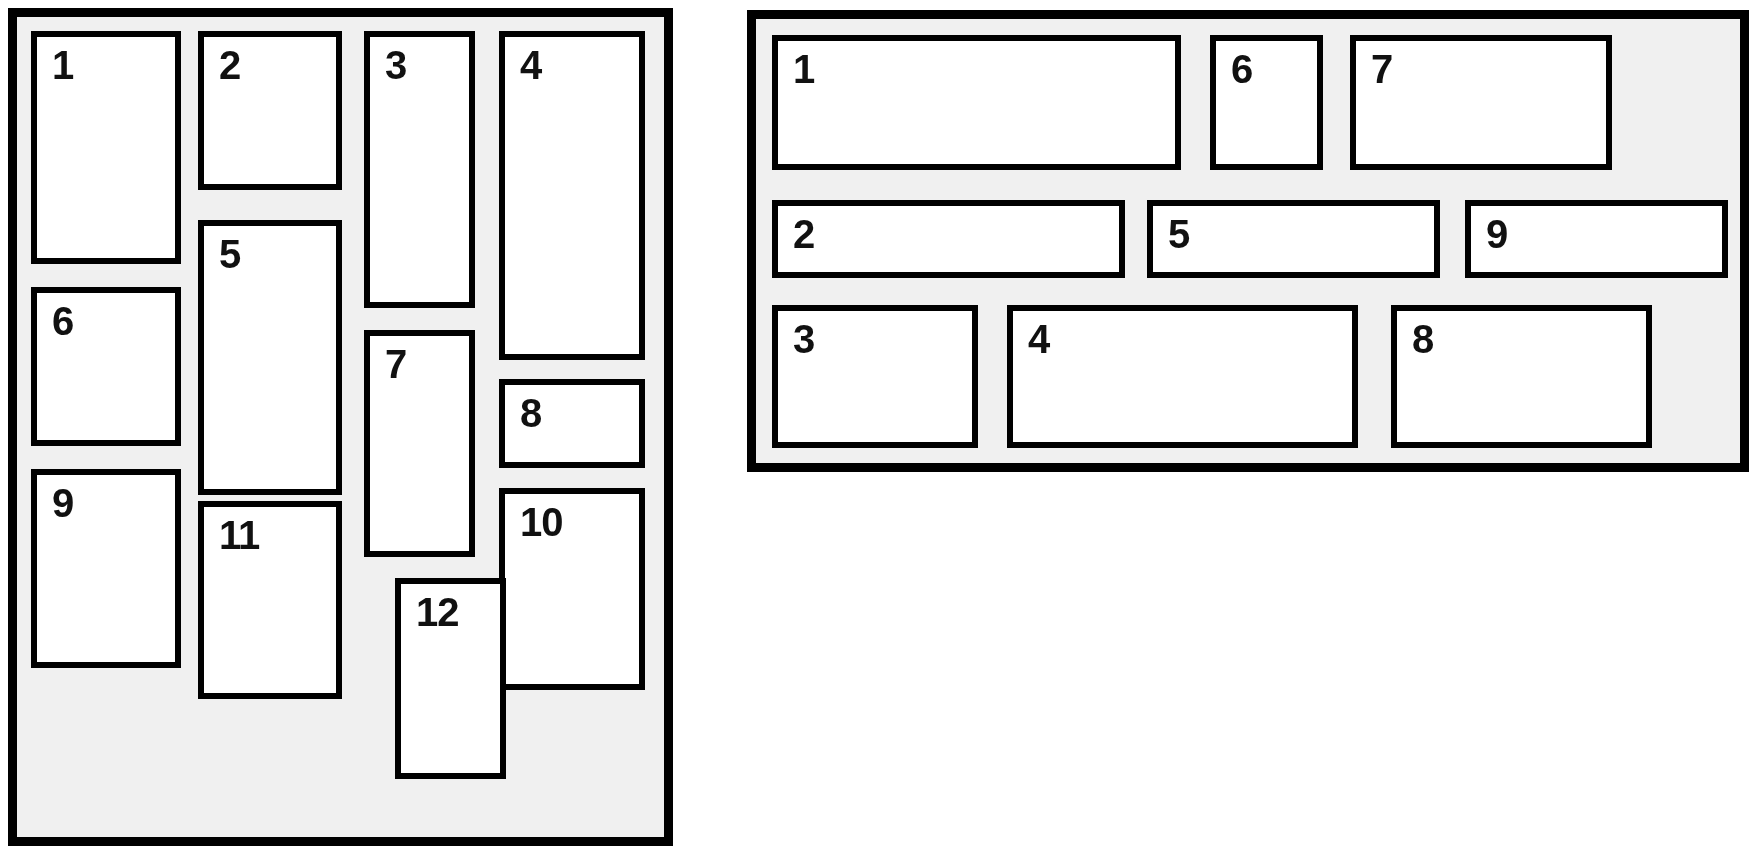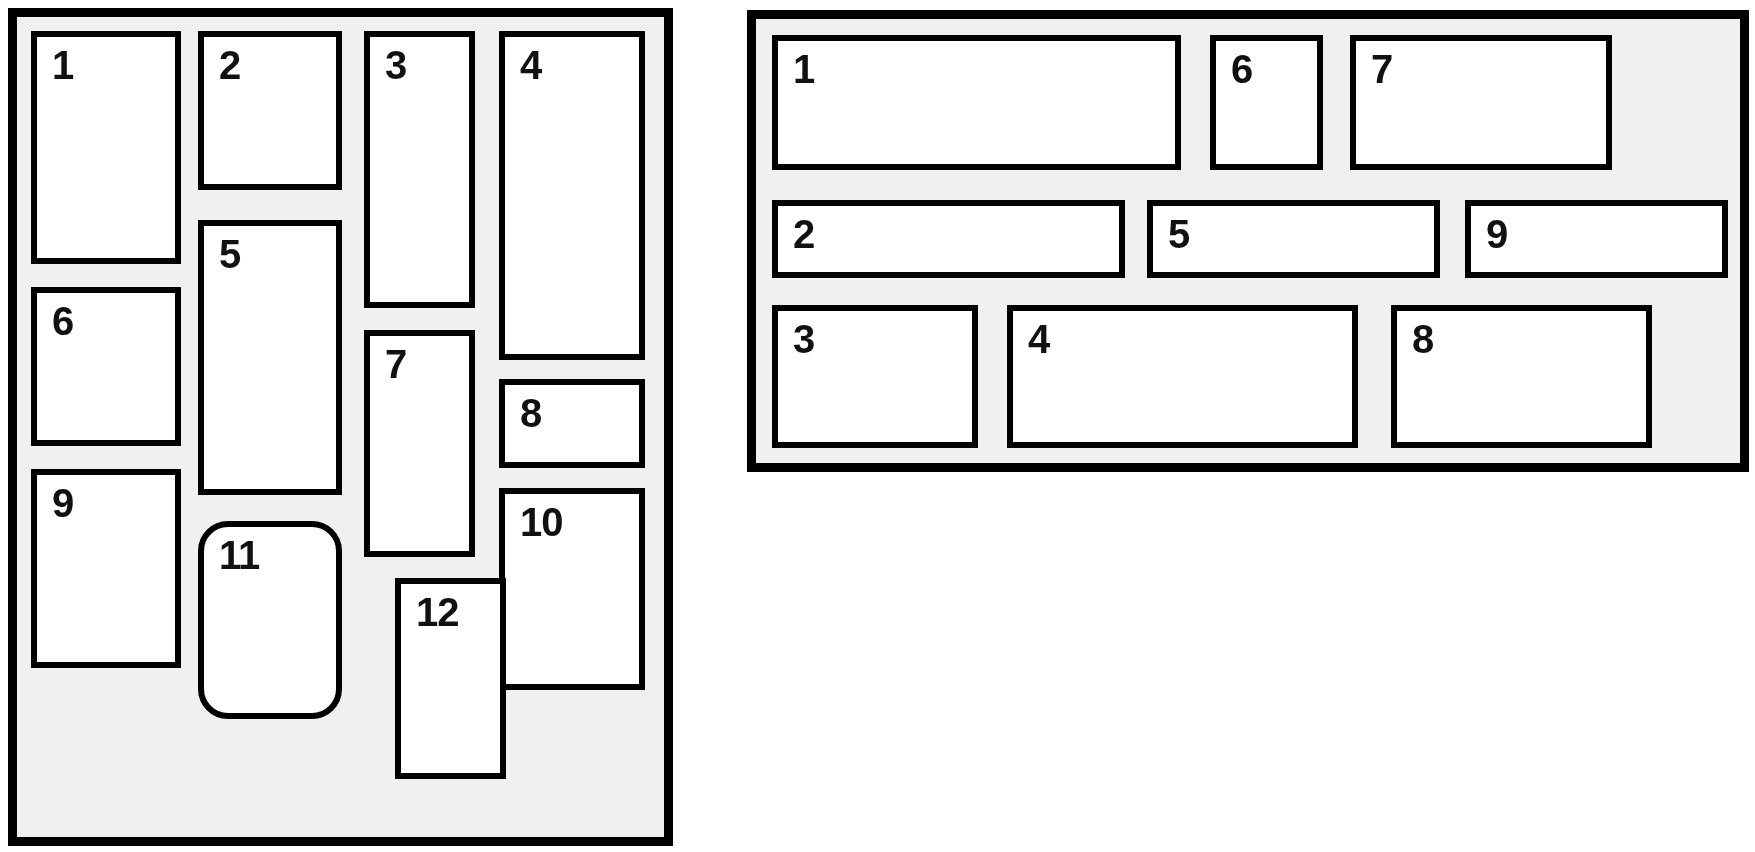--- a/index.html
+++ b/index.html
@@ -66,21 +66,21 @@
       </div>
       <div class="card" style="left: 482px; top: 362px; width: 146px; height: 89px; background: rgb(255, 255, 255); border-color: rgb(0, 0, 0);">
         <span class="num" style="color: rgb(17, 17, 17);">8</span>
       </div>
       <div class="card" style="left: 14px; top: 452px; width: 150px; height: 199px; background: rgb(255, 255, 255); border-color: rgb(0, 0, 0);">
         <span class="num" style="color: rgb(17, 17, 17);">9</span>
       </div>
       <div class="card" style="left: 482px; top: 471px; width: 146px; height: 202px; background: rgb(255, 255, 255); border-color: rgb(0, 0, 0);">
         <span class="num" style="color: rgb(17, 17, 17);">10</span>
       </div>
-      <div class="card" style="left: 181px; top: 504px; width: 144px; height: 198px; background: rgb(255, 255, 255); border-color: rgb(0, 0, 0); border-radius: 30px;">
+      <div class="card" style="left: 181px; top: 484px; width: 144px; height: 198px; background: rgb(255, 255, 255); border-color: rgb(0, 0, 0);">
         <span class="num" style="color: rgb(17, 17, 17);">11</span>
       </div>
       <div class="card" style="left: 347px; top: 561px; width: 111px; height: 201px; background: rgb(255, 255, 255); border-color: rgb(0, 0, 0); margin-left: 31px;">
         <span class="num" style="color: rgb(17, 17, 17);">12</span>
       </div>
     </section>
   <section class="panel" style="left: 747px; top: 10px; width: 1002px; height: 462px; background: rgb(240, 240, 240); border-color: rgb(0, 0, 0); border-width: 9px;">
       <div class="card" style="left: 16px; top: 16px; width: 409px; height: 135px; background: rgb(255, 255, 255); border-color: rgb(0, 0, 0);">
         <span class="num" style="color: rgb(17, 17, 17);">1</span>
       </div>

